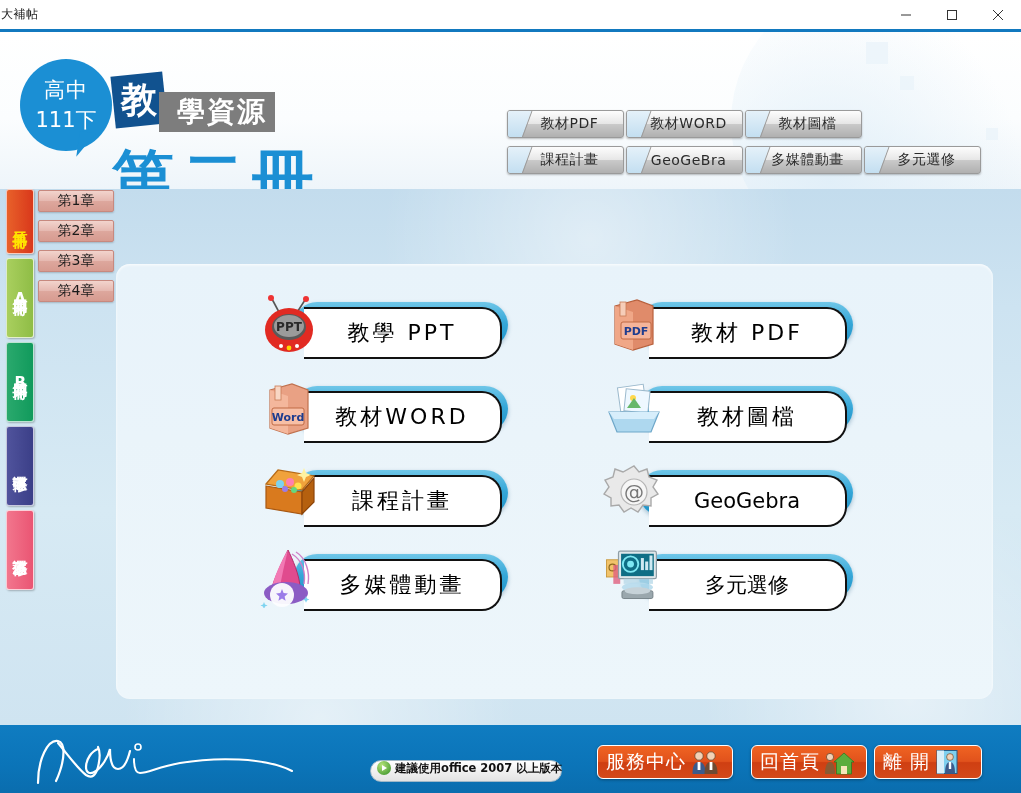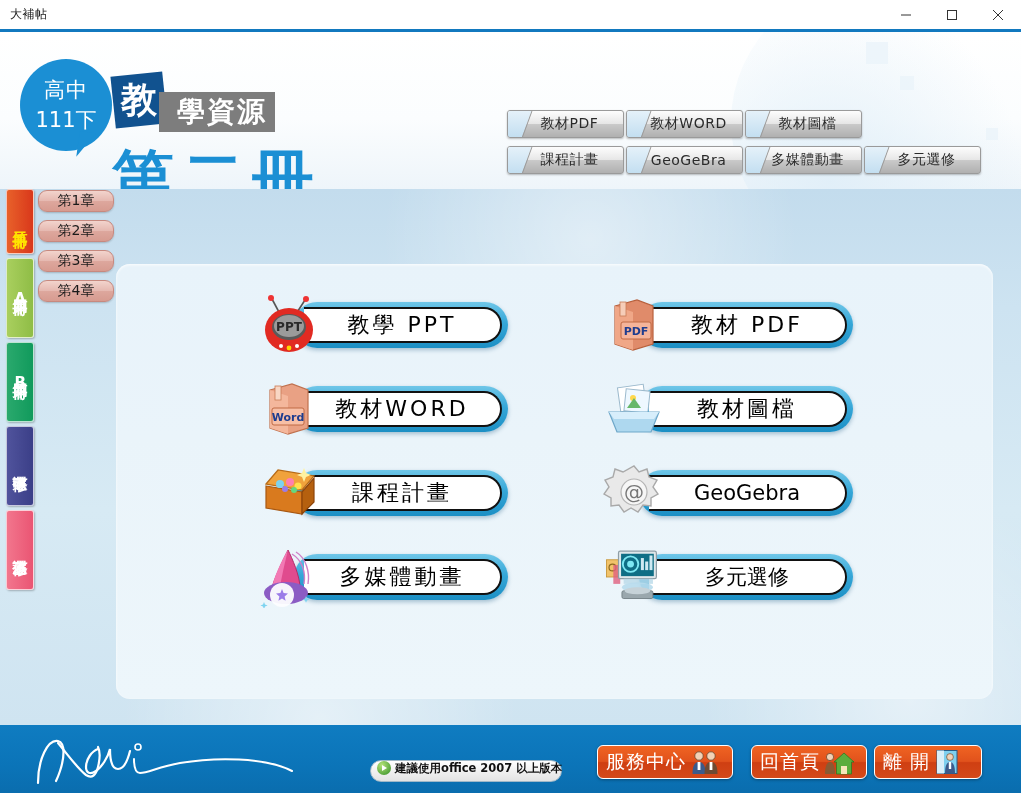--- a/index.html
+++ b/index.html
@@ -8,21 +8,21 @@
     font-family:"DejaVu Sans","Liberation Sans",sans-serif;
     background:#ffffff; overflow:hidden; position:relative;
   }
 
   
   .titlebar{
     position:absolute; left:0; top:0; width:1021px; height:29px;
     background:#ffffff; display:flex; align-items:center;
   }
   .titlebar .t-text{
-    font-size:12px; color:#1b1b1b; margin-left:10px; letter-spacing:.5px;
+    font-size:12px; color:#1b1b1b; margin-left:1px; letter-spacing:.5px;
   }
   .win-controls{ position:absolute; right:0; top:0; height:29px; display:flex; }
   .win-btn{
     width:46px; height:29px; display:flex; align-items:center; justify-content:center;
     color:#222;
   }
   .win-btn svg{ display:block; }
   .title-underline{
     position:absolute; left:0; top:29px; width:1021px; height:3px;
     background:#1279bf;
@@ -145,39 +145,39 @@
   .vtab.t1 span{ color:#ffffff; }
   .vtab.t2{ background:linear-gradient(90deg,#2aa96d,#119a5c); height:80px;}
   .vtab.t2 span{ color:#ffffff; }
   .vtab.t3{ background:linear-gradient(90deg,#50539c,#3b3f88); height:80px;}
   .vtab.t3 span{ color:#ffffff; }
   .vtab.t4{ background:linear-gradient(90deg,#f2768d,#ea5573); height:80px;}
   .vtab.t4 span{ color:#ffffff; }
 
   .chapters{ position:absolute; left:38px; top:1px; width:76px; }
   .chbtn{
-    width:76px; height:22px; margin-bottom:8px; border-radius:9px;
+    width:76px; height:22px; margin-bottom:8px; border-radius:2px;
     background:linear-gradient(180deg,#f2d4cd 0%,#e6b9b1 48%,#dda79d 52%,#d79b90 100%);
     border:1px solid #c7897f;
     display:flex; align-items:center; justify-content:center;
     box-shadow:0 1px 2px rgba(0,0,0,.2);
   }
   .chbtn span{ font-size:14px; color:#1a1a1a; }
 
   
   .bigbtns{ position:absolute; left:0; top:0; width:877px; height:435px; }
   .bigbtn{ position:absolute; width:250px; height:46px; }
   .bb-cap{
     position:absolute; left:36px; top:0; width:214px; height:46px;
     background:linear-gradient(180deg,#6fc6e8 0%,#36a7d8 45%,#1c8fc4 100%);
     border-radius:23px;
     box-shadow:0 2px 4px rgba(30,90,130,.35);
   }
   .bb-inner{
-    position:absolute; left:46px; top:5px; width:198px; height:36px;
+    position:absolute; left:46px; top:5px; width:198px; height:52px;
     background:#ffffff;
     border:2px solid #111; border-left:none;
     border-radius:0 20px 20px 0;
     display:flex; align-items:center; justify-content:center;
   }
   .bb-inner .txt{
     font-size:22px; color:#000; letter-spacing:3px; white-space:nowrap;
     font-family:"DejaVu Sans","Liberation Sans",sans-serif;
   }
   .bb-inner .txt.latin{ letter-spacing:0px; font-size:21px; }

